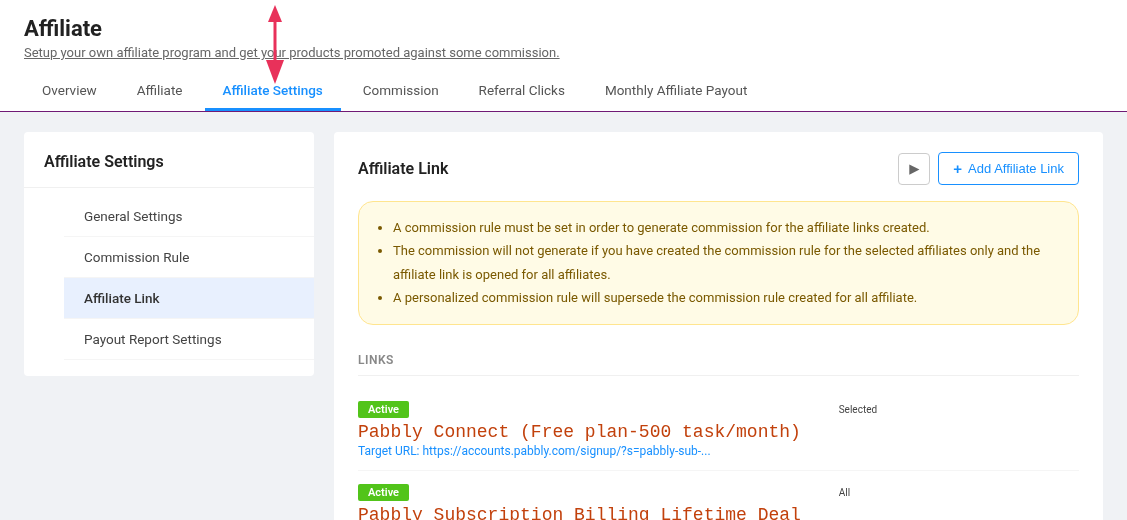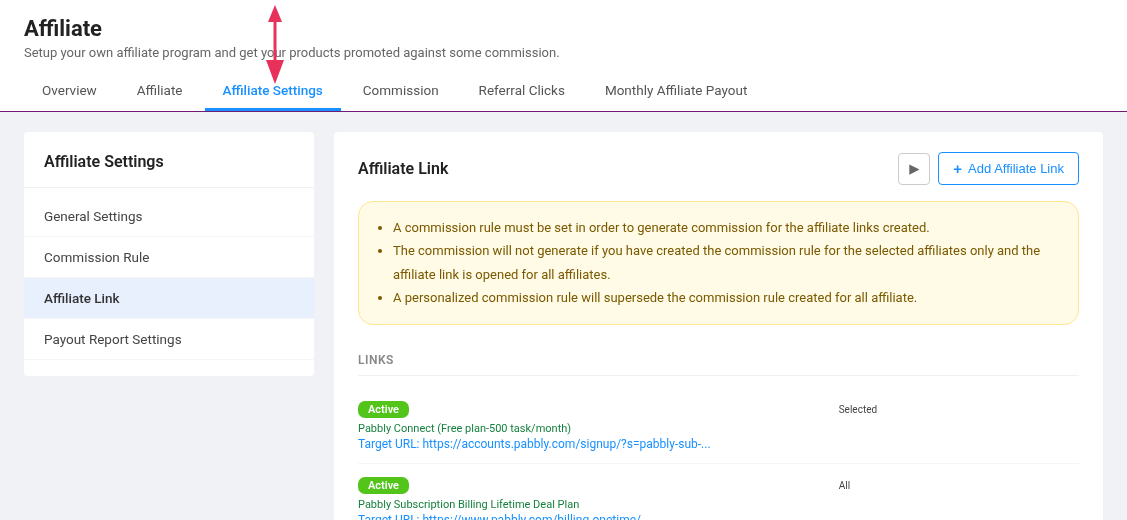--- a/index.html
+++ b/index.html
@@ -23,20 +23,21 @@
     .page-title {
       font-size: 22px;
       font-weight: 700;
       color: #222;
       margin-bottom: 4px;
     }
     .page-subtitle {
       font-size: 13px;
       color: #666;
       margin-bottom: 12px;
+      text-decoration: underline;
     }
     .nav-tabs {
       display: flex;
       gap: 4px;
       border-bottom: none;
     }
     .nav-tab {
       padding: 10px 18px;
       cursor: pointer;
       font-size: 13.5px;
@@ -75,20 +76,21 @@
       border-bottom: 1px solid #f0f0f0;
       margin-bottom: 8px;
     }
     .sidebar-item {
       padding: 12px 20px;
       cursor: pointer;
       font-size: 13.5px;
       color: #444;
       border-bottom: 1px solid #f5f5f5;
       position: relative;
+      margin-left: 40px;
     }
     .sidebar-item.active {
       background: #e8f0fe;
       color: #333;
       font-weight: 500;
     }
     
     .main-content {
       flex: 1;
       background: #fff;
@@ -186,33 +188,34 @@
     }
     .affiliates-info {
       flex: 1;
       font-size: 10px;
       color: #444;
       padding-top: 4px;
     }
     .badge {
       display: inline-block;
       padding: 2px 10px;
-      border-radius: 7px;
+      border-radius: 2px;
       font-size: 11px;
       font-weight: 600;
       margin-bottom: 4px;
     }
     .badge-active {
       background: #52c41a;
       color: #fff;
     }
     .link-name {
-      font-size: 11px;
-      color: #15803d;
+      font-size: 18px;
+      color: #c2410c;
       margin-bottom: 2px;
+      font-family: Liberation Mono, monospace;
     }
     .link-url {
       font-size: 12px;
       color: #1890ff;
     }
     
     .arrow-container {
       position: relative;
     }
   </style>

